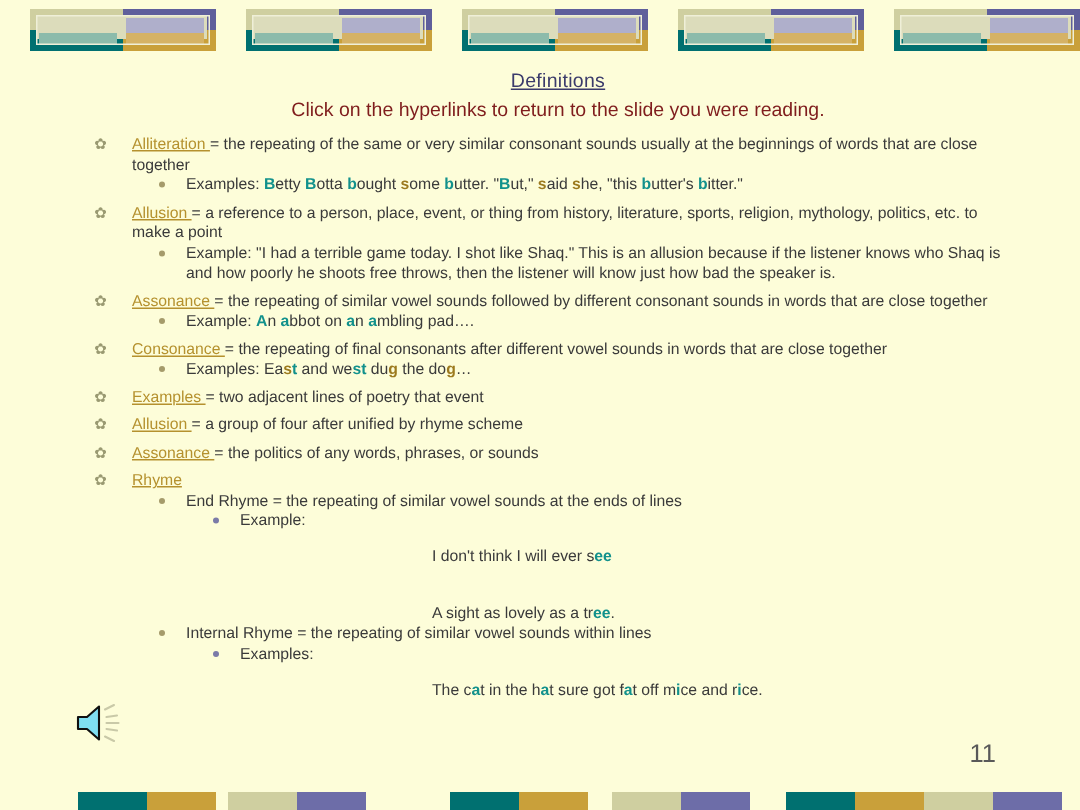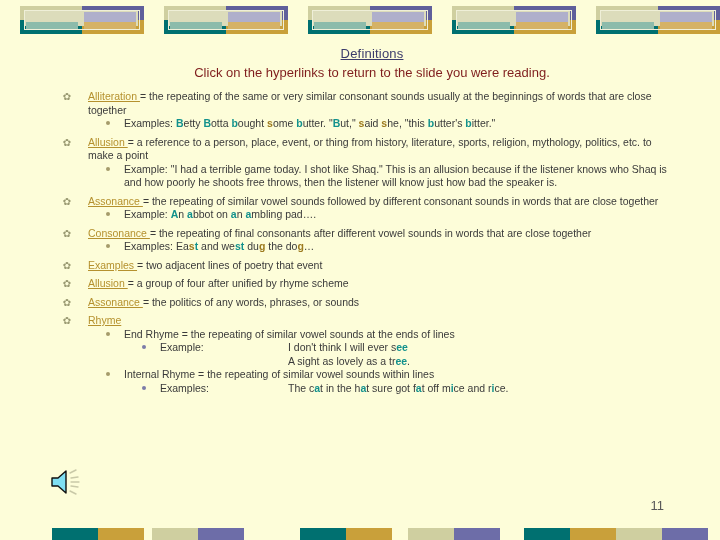--- a/index.html
+++ b/index.html
@@ -138,37 +138,37 @@
     color: #B5912E;
     text-decoration: underline;
   }
 
   .hl-teal { color: #12918C; font-weight: bold; }
   .hl-gold { color: #9C7A1E; font-weight: bold; }
 
   .ex-label { display: inline-block; width: 128px; }
 
   .rhyme-pair { display: inline-block; vertical-align: top; }
-  .rhyme-pair div { white-space: pre; }
+  .rhyme-pair div { white-space: pre; margin-top: 24px; }
 
   
   .speaker {
     position: absolute;
     left: 48px;
     top: 466px;
     width: 38px;
     height: 32px;
   }
 
   
   .page-num {
     position: absolute;
     right: 56px;
     bottom: 27px;
-    font-size: 13px;
+    font-size: 17px;
     color: #595959;
   }
 </style>
 </head>
 <body>
 
 <div class="deco-band top">
   <div class="deco-unit">
     <div class="blk u-olive"></div>
     <div class="blk u-purple"></div>

